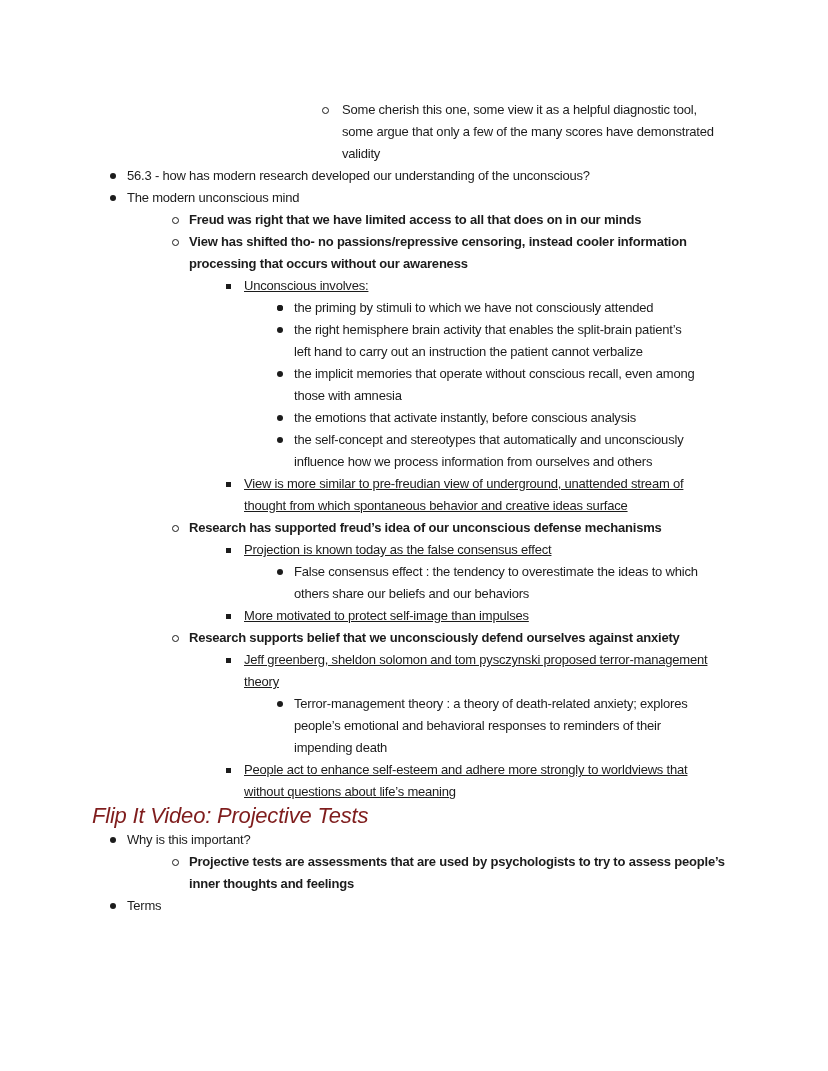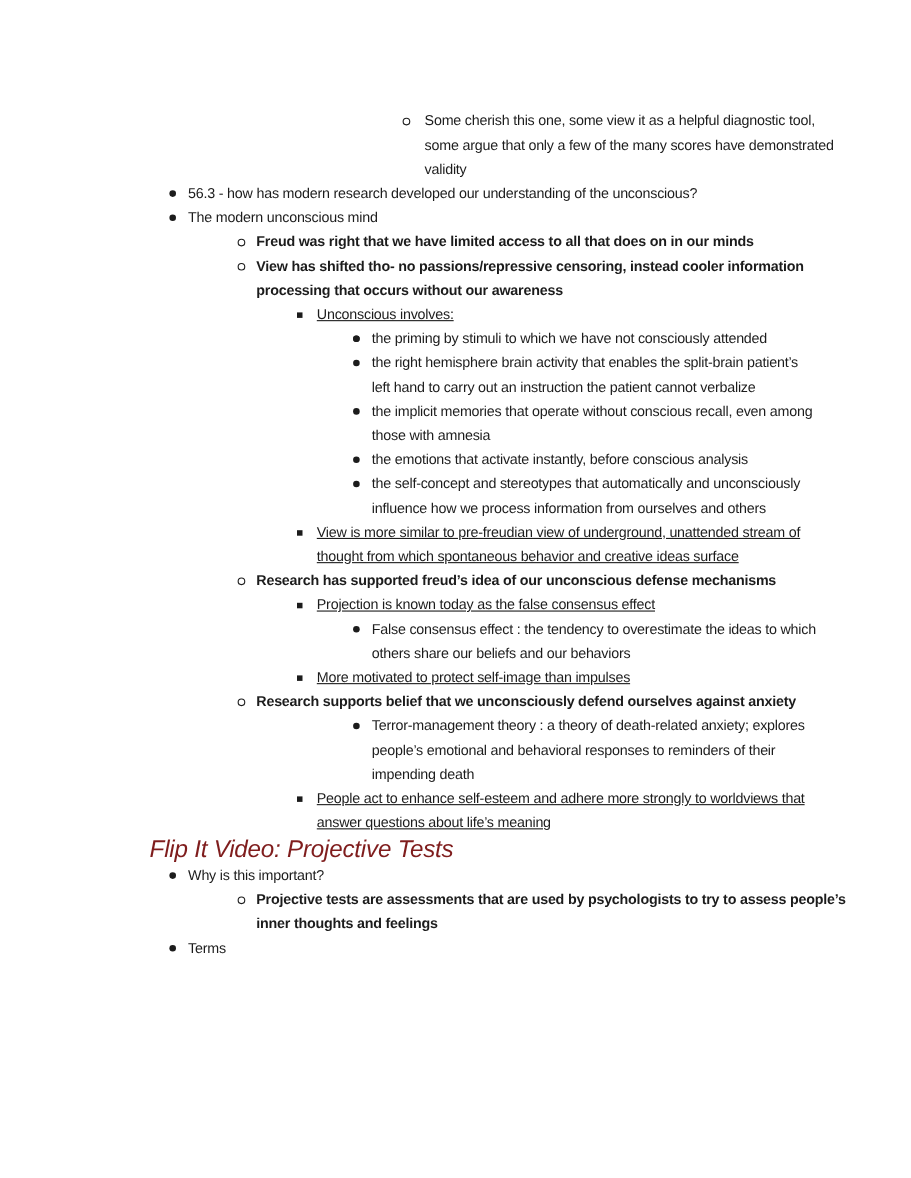--- a/index.html
+++ b/index.html
@@ -4,21 +4,21 @@
 <style>
   html,body{margin:0;padding:0;background:#ffffff;}
   .page{
     position:relative;
     width:828px;height:1071px;
     background:#ffffff;
     overflow:hidden;
     font-family:"Liberation Sans",sans-serif;
     color:#1c1c1c;
   }
-  .content{position:absolute;top:99px;left:0;right:0;margin-left:44px;}
+  .content{position:absolute;top:99px;left:0;right:0;}
   .item{
     position:relative;
     font-size:13px;
     line-height:22px;
     letter-spacing:-0.2px;
   }
   .item .txt{white-space:pre-wrap;}
   .marker{position:absolute;top:8px;display:inline-block;}
   .marker.disc{width:6px;height:6px;background:#1c1c1c;border-radius:50%;}
   .marker.circle{width:7px;height:7px;border:1.3px solid #1c1c1c;border-radius:50%;box-sizing:border-box;background:transparent;}
@@ -62,24 +62,26 @@
       <div class="item lvl-4"><span class="marker disc"></span><span class="txt">the self-concept and stereotypes that automatically and unconsciously
 influence how we process information from ourselves and others</span></div>
       <div class="item lvl-3"><span class="marker square"></span><span class="txt">View is more similar to pre-freudian view of underground, unattended stream of
 thought from which spontaneous behavior and creative ideas surface</span></div>
       <div class="item lvl-2"><span class="marker circle"></span><span class="txt">Research has supported freud’s idea of our unconscious defense mechanisms</span></div>
       <div class="item lvl-3"><span class="marker square"></span><span class="txt">Projection is known today as the false consensus effect</span></div>
       <div class="item lvl-4"><span class="marker disc"></span><span class="txt">False consensus effect : the tendency to overestimate the ideas to which
 others share our beliefs and our behaviors</span></div>
       <div class="item lvl-3"><span class="marker square"></span><span class="txt">More motivated to protect self-image than impulses</span></div>
       <div class="item lvl-2"><span class="marker circle"></span><span class="txt">Research supports belief that we unconsciously defend ourselves against anxiety</span></div>
+      <div class="item lvl-3"><span class="marker square"></span><span class="txt">Jeff greenberg, sheldon solomon and tom pysczynski proposed terror-management
+theory</span></div>
       <div class="item lvl-4"><span class="marker disc"></span><span class="txt">Terror-management theory : a theory of death-related anxiety; explores
 people’s emotional and behavioral responses to reminders of their
 impending death</span></div>
       <div class="item lvl-3"><span class="marker square"></span><span class="txt">People act to enhance self-esteem and adhere more strongly to worldviews that
-answer questions about life’s meaning</span></div>
+without questions about life’s meaning</span></div>
       <div class="doc-heading">Flip It Video: Projective Tests</div>
       <div class="item lvl-1"><span class="marker disc"></span><span class="txt">Why is this important?</span></div>
       <div class="item lvl-2"><span class="marker circle"></span><span class="txt">Projective tests are assessments that are used by psychologists to try to assess people’s
 inner thoughts and feelings</span></div>
       <div class="item lvl-1"><span class="marker disc"></span><span class="txt">Terms</span></div>
     </div>
 </div>
 
 </body></html>

